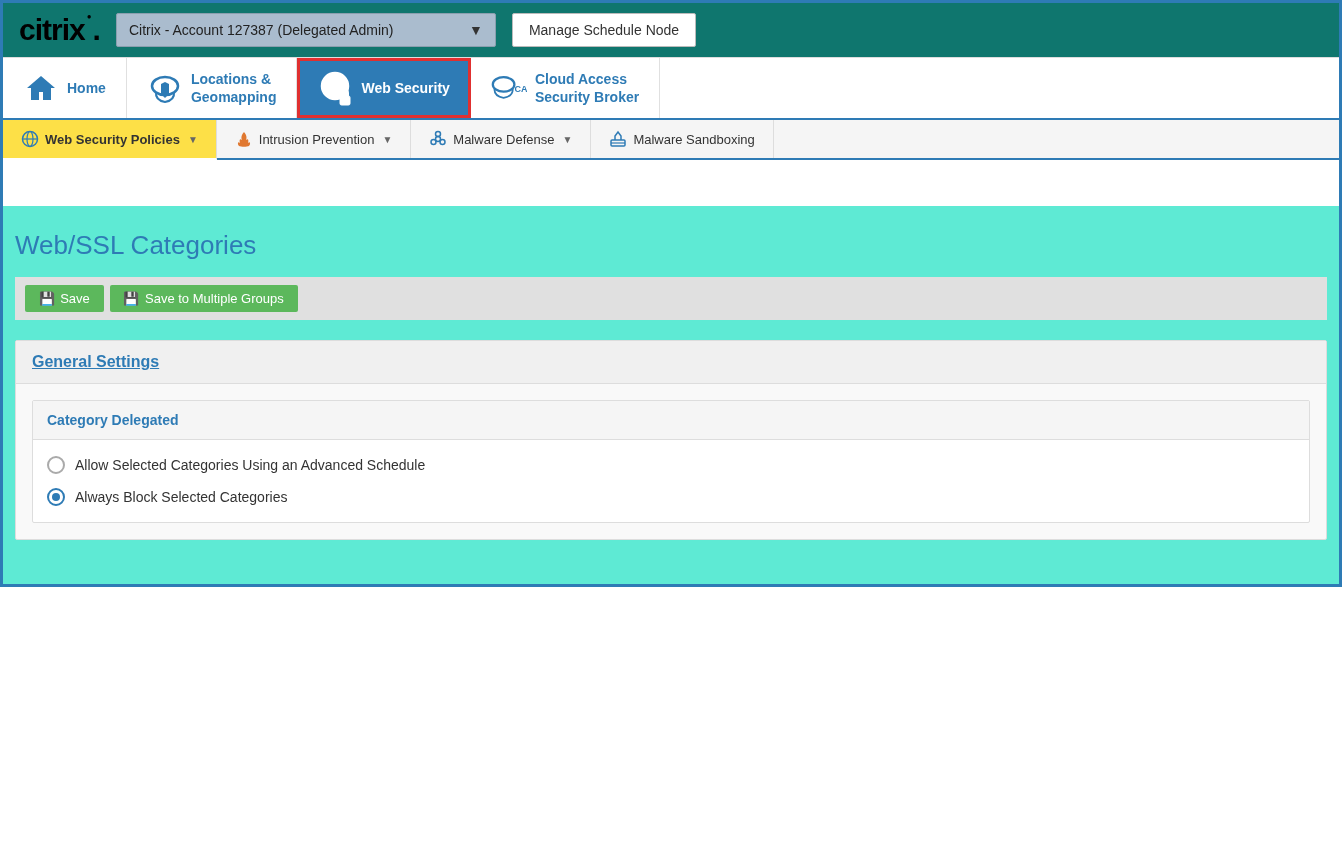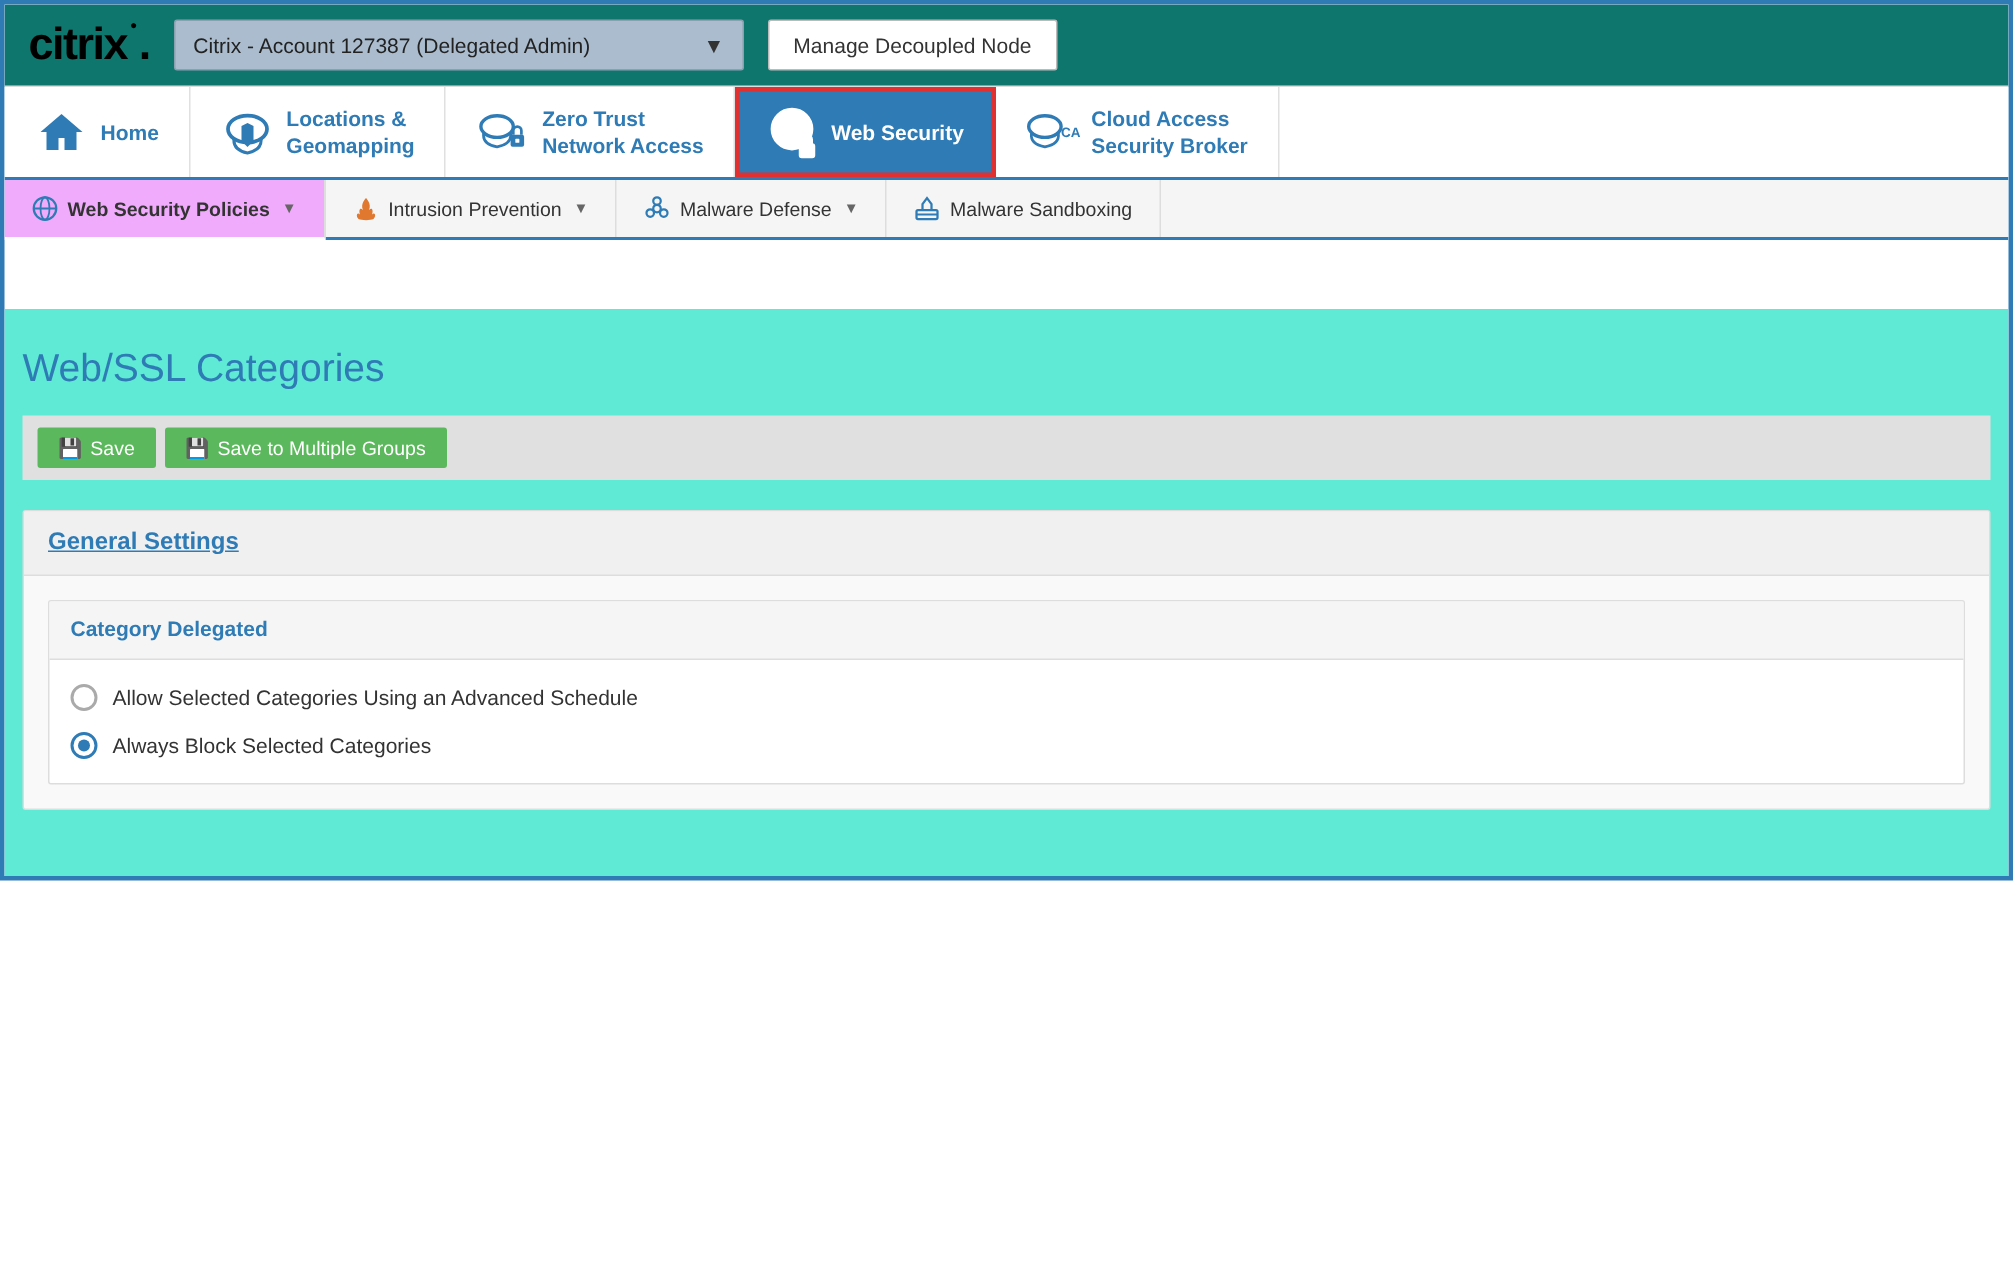--- a/index.html
+++ b/index.html
@@ -91,21 +91,21 @@
       align-items: center;
       padding: 10px 18px;
       cursor: pointer;
       font-size: 13px;
       color: #333;
       gap: 6px;
       border-right: 1px solid #ddd;
       white-space: nowrap;
     }
     .sub-nav-item.active {
-      background: #f0abfc;
+      background: #fde047;
       border-bottom: 2px solid #fff;
       margin-bottom: -2px;
       font-weight: 600;
     }
     .sub-nav-chevron { font-size: 10px; color: #666; margin-left: 2px; }
 
     
     .main-content {
       padding: 24px 12px;
       background: #5eead4;
@@ -229,21 +229,21 @@
 <div class="top-bar">
   <div class="citrix-logo">
     <span>citrix</span>
       <span class="citrix-dot">●</span>
       <span>.</span>
   </div>
   <div class="account-dropdown">
     <span>Citrix - Account 127387 (Delegated Admin)</span>
     <span class="chevron">▼</span>
   </div>
-  <button class="manage-node-btn">Manage Decoupled Node</button>
+  <button class="manage-node-btn">Manage Schedule Node</button>
 </div>
 
 <div class="nav-bar">
 
   <div class="nav-item">
     <div class="nav-icon">
       <svg width="32" height="32" viewBox="0 0 32 32">
         <polygon points="16,4 2,16 6,16 6,28 14,28 14,20 18,20 18,28 26,28 26,16 30,16" fill="#2e7bb5"></polygon>
       </svg>
     </div>
@@ -254,32 +254,20 @@
     <div class="nav-icon">
       <svg width="36" height="32" viewBox="0 0 36 32">
         <ellipse cx="18" cy="14" rx="13" ry="9" fill="none" stroke="#2e7bb5" stroke-width="2.5"></ellipse>
         <path d="M9,20 Q8,28 18,30 Q28,28 27,20" fill="none" stroke="#2e7bb5" stroke-width="2"></path>
         <path d="M14,12 L14,22 L18,26 L22,22 L22,12 L18,10 Z" fill="#2e7bb5"></path>
       </svg>
     </div>
     <span class="nav-label">Locations &amp;<br>Geomapping</span>
   </div>
 
-  <div class="nav-item">
-    <div class="nav-icon">
-      <svg width="40" height="32" viewBox="0 0 40 32">
-        <ellipse cx="16" cy="12" rx="12" ry="8" fill="none" stroke="#2e7bb5" stroke-width="2.5"></ellipse>
-        <path d="M6,17 Q5,25 16,27 Q27,25 26,17" fill="none" stroke="#2e7bb5" stroke-width="2"></path>
-        <rect x="26" y="18" width="10" height="9" rx="1.5" fill="#2e7bb5"></rect>
-        <path d="M28,18 v-3 a3,3 0 0,1 6,0 v3" fill="none" stroke="#2e7bb5" stroke-width="2"></path>
-        <rect x="29.5" y="21" width="3" height="3" rx="0.5" fill="#fff"></rect>
-      </svg>
-    </div>
-    <span class="nav-label">Zero Trust<br>Network Access</span>
-  </div>
 
   <div class="nav-item active">
     <div class="nav-icon">
       <svg width="36" height="36" viewBox="0 0 36 36">
         <circle cx="18" cy="16" r="13" fill="none" stroke="#fff" stroke-width="2.5"></circle>
         <ellipse cx="18" cy="16" rx="5" ry="13" fill="none" stroke="#fff" stroke-width="1.5"></ellipse>
         <line x1="5" y1="16" x2="31" y2="16" stroke="#fff" stroke-width="1.5"></line>
         <line x1="7" y1="10" x2="29" y2="10" stroke="#fff" stroke-width="1.5"></line>
         <line x1="7" y1="22" x2="29" y2="22" stroke="#fff" stroke-width="1.5"></line>
         <rect x="23" y="26" width="10" height="9" rx="1.5" fill="#fff"></rect>

